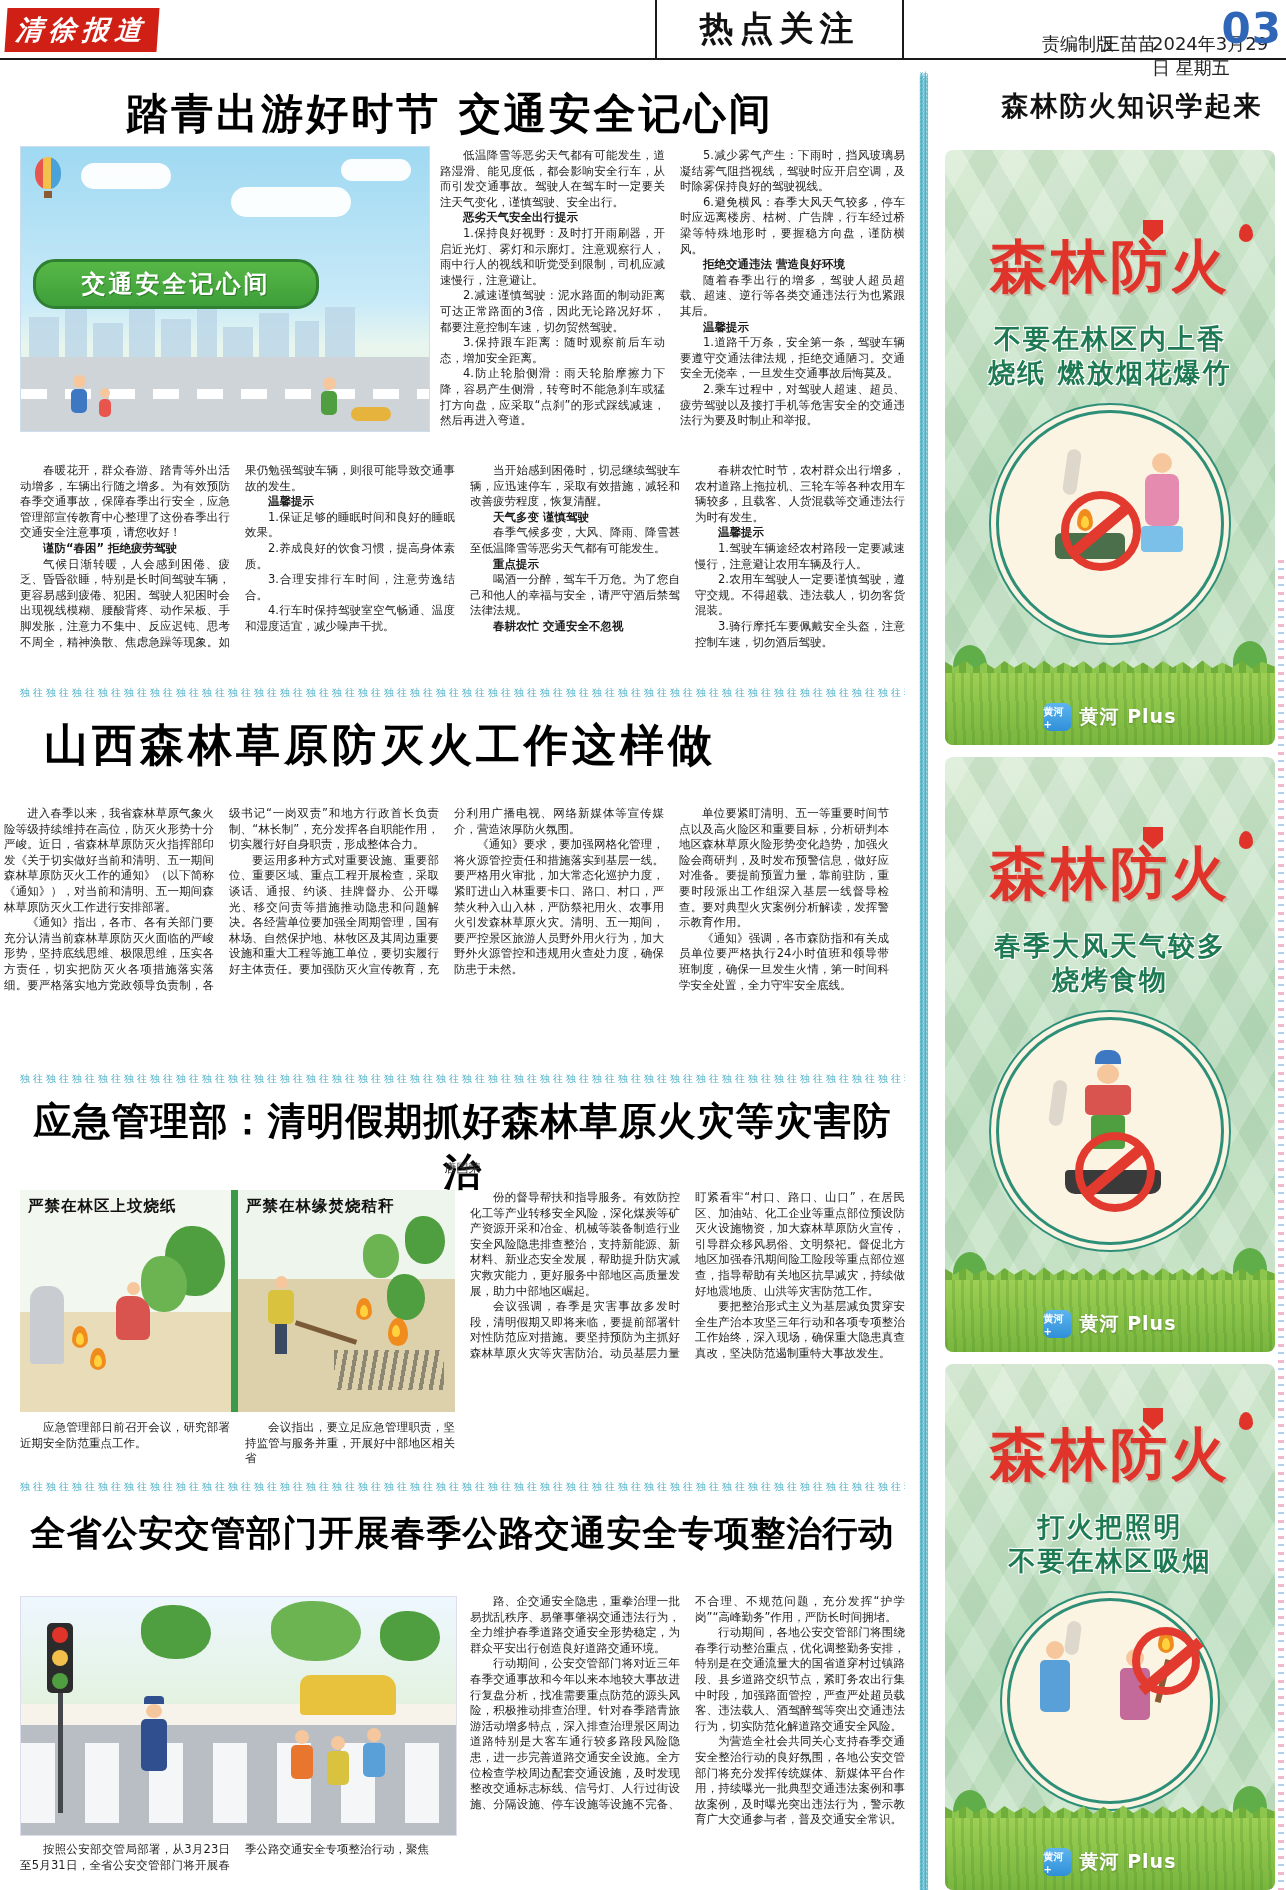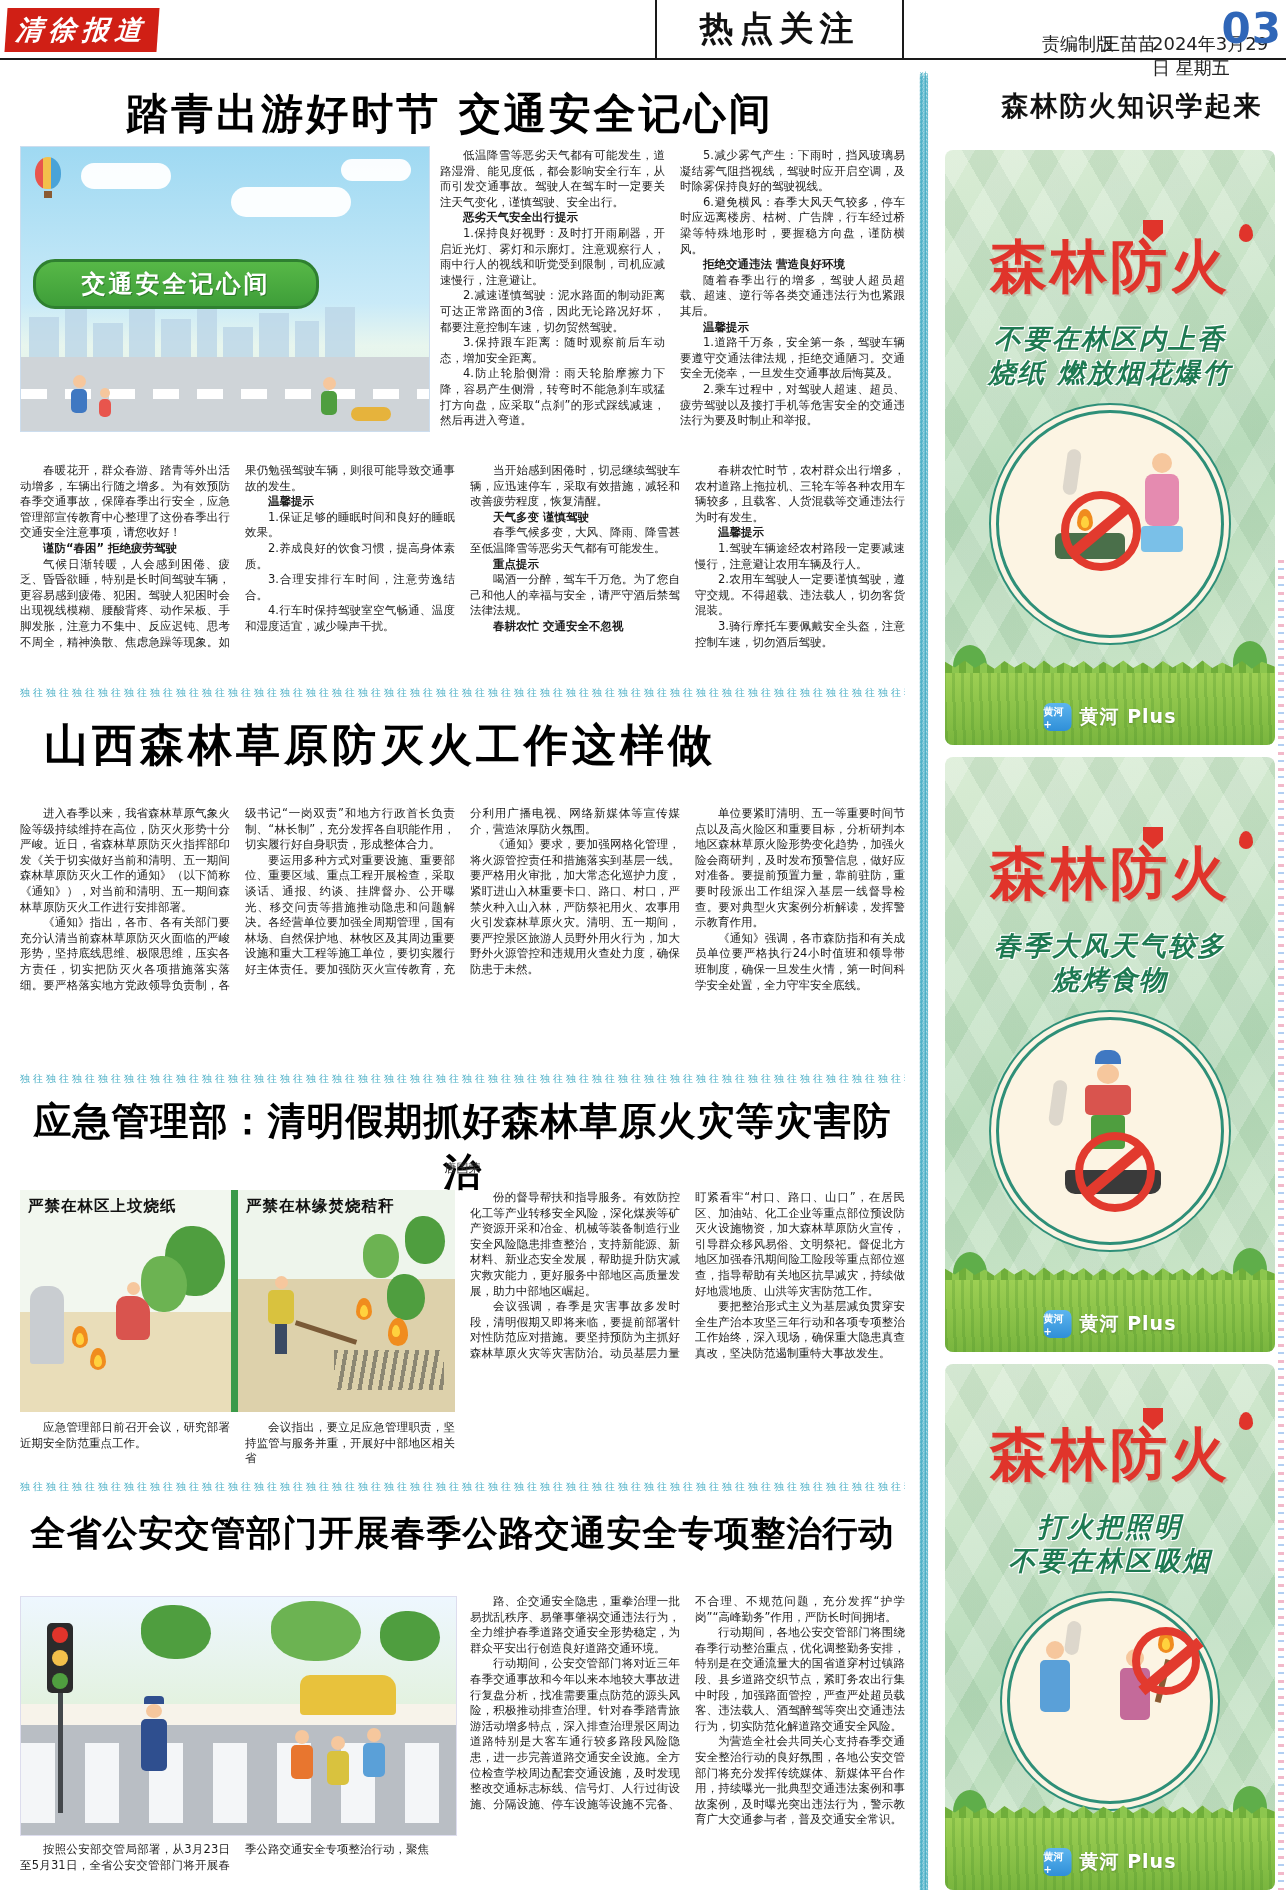--- a/index.html
+++ b/index.html
@@ -71,21 +71,21 @@
         repeating-linear-gradient(120deg,rgba(255,255,255,.22) 0 26px,rgba(255,255,255,0) 26px 52px),
         repeating-linear-gradient(60deg,rgba(110,160,118,.16) 0 26px,rgba(110,160,118,0) 26px 52px),
         linear-gradient(165deg,#d9ecd4,#b9dcbc 55%,#cfe7cb);}
   .poster-title{position:relative;margin:86px 0 0;text-align:center;color:#e0342b;font-size:57px;font-weight:900;
         letter-spacing:3px;line-height:60px;text-shadow:2px 2px 0 rgba(150,30,20,.18);}
   .shield{position:absolute;top:-16px;left:198px;width:20px;height:22px;background:#e0342b;
         clip-path:polygon(0 0,100% 0,100% 60%,50% 100%,0 60%);}
   .flamedot{position:absolute;top:-12px;right:22px;width:14px;height:18px;background:#e0342b;
         border-radius:50% 50% 50% 50%/62% 62% 38% 38%;}
   .poster-sub{margin:26px 10px 0;text-align:center;color:#1e7a52;font-size:27px;line-height:34px;font-weight:900;
-        font-style:italic;letter-spacing:2px;text-shadow:1px 1px 0 #fff,-1px 1px 0 #fff,1px -1px 0 #fff,-1px -1px 0 #fff;}
+        letter-spacing:2px;text-shadow:1px 1px 0 #fff,-1px 1px 0 #fff,1px -1px 0 #fff,-1px -1px 0 #fff;}
   .vignette{position:relative;width:222px;height:222px;border-radius:50%;margin:20px auto 0;background:#fcf4e3;
         border:3px solid #2e8f78;box-shadow:0 0 0 5px #fcf4e3,0 0 0 7px #2e8f78;}
   .no-sign{position:absolute;width:64px;height:64px;border:8px solid #e23a2e;border-radius:50%;z-index:5;}
   .no-sign::after{content:"";position:absolute;left:-7px;top:26px;width:76px;height:11px;background:#e23a2e;transform:rotate(-40deg);}
   .smoke{position:absolute;width:14px;height:46px;border-radius:12px;background:#d9d4c9;transform:rotate(8deg);opacity:.9;}
   .grass{position:absolute;left:0;bottom:0;width:100%;height:74px;
         background:repeating-linear-gradient(88deg,rgba(70,140,40,.25) 0 3px,transparent 3px 9px),linear-gradient(#9ed054,#79b53e);}
   .grass::before{content:"";position:absolute;left:0;top:-12px;width:100%;height:14px;
         background:repeating-linear-gradient(90deg,#6fae3a 0 7px,#8cc64e 7px 14px);clip-path:polygon(0 100%,0 20%,3% 60%,6% 10%,9% 65%,12% 25%,15% 70%,18% 15%,21% 60%,24% 20%,27% 70%,30% 10%,33% 65%,36% 25%,39% 60%,42% 15%,45% 70%,48% 20%,51% 60%,54% 10%,57% 65%,60% 25%,63% 70%,66% 15%,69% 60%,72% 20%,75% 70%,78% 10%,81% 65%,84% 25%,87% 60%,90% 15%,93% 70%,96% 20%,100% 55%,100% 100%);}
   .badge{position:absolute;left:50%;bottom:14px;transform:translateX(-50%);display:flex;align-items:center;gap:8px;z-index:6;}
@@ -185,21 +185,21 @@
       <p class="para bold">温馨提示</p>
       <p class="para">1.驾驶车辆途经农村路段一定要减速慢行，注意避让农用车辆及行人。</p>
       <p class="para">2.农用车驾驶人一定要谨慎驾驶，遵守交规。不得超载、违法载人，切勿客货混装。</p>
       <p class="para">3.骑行摩托车要佩戴安全头盔，注意控制车速，切勿酒后驾驶。</p>
     </div>
 
   <div class="abs sep" style="left:20px;top:686px;width:885px;height:18px;">独往独往独往独往独往独往独往独往独往独往独往独往独往独往独往独往独往独往独往独往独往独往独往独往独往独往独往独往独往独往独往独往独往独往独往独往独往独往独往独往独往独往独往独往独往独往独往独往独往独往独往独往独往独往独往独往独往独往独往独往</div>
 
   <div class="abs headline" style="left:20px;top:716px;width:720px;font-size:44px;letter-spacing:4px;">山西森林草原防灭火工作这样做</div>
 
-  <div class="abs body-text cols4" style="left:20px;top:806px;width:885px;height:262px;">
+  <div class="abs body-text cols4" style="left:4px;top:806px;width:885px;height:262px;">
       <p class="para">进入春季以来，我省森林草原气象火险等级持续维持在高位，防灭火形势十分严峻。近日，省森林草原防灭火指挥部印发《关于切实做好当前和清明、五一期间森林草原防灭火工作的通知》（以下简称《通知》），对当前和清明、五一期间森林草原防灭火工作进行安排部署。</p>
       <p class="para">《通知》指出，各市、各有关部门要充分认清当前森林草原防灭火面临的严峻形势，坚持底线思维、极限思维，压实各方责任，切实把防灭火各项措施落实落细。要严格落实地方党政领导负责制，各级书记“一岗双责”和地方行政首长负责制、“林长制”，充分发挥各自职能作用，切实履行好自身职责，形成整体合力。</p>
       <p class="para">要运用多种方式对重要设施、重要部位、重要区域、重点工程开展检查，采取谈话、通报、约谈、挂牌督办、公开曝光、移交问责等措施推动隐患和问题解决。各经营单位要加强全周期管理，国有林场、自然保护地、林牧区及其周边重要设施和重大工程等施工单位，要切实履行好主体责任。要加强防灭火宣传教育，充分利用广播电视、网络新媒体等宣传媒介，营造浓厚防火氛围。</p>
       <p class="para">《通知》要求，要加强网格化管理，将火源管控责任和措施落实到基层一线。要严格用火审批，加大常态化巡护力度，紧盯进山入林重要卡口、路口、村口，严禁火种入山入林，严防祭祀用火、农事用火引发森林草原火灾。清明、五一期间，要严控景区旅游人员野外用火行为，加大野外火源管控和违规用火查处力度，确保防患于未然。</p>
       <p class="para">单位要紧盯清明、五一等重要时间节点以及高火险区和重要目标，分析研判本地区森林草原火险形势变化趋势，加强火险会商研判，及时发布预警信息，做好应对准备。要提前预置力量，靠前驻防，重要时段派出工作组深入基层一线督导检查。要对典型火灾案例分析解读，发挥警示教育作用。</p>
       <p class="para">《通知》强调，各市森防指和有关成员单位要严格执行24小时值班和领导带班制度，确保一旦发生火情，第一时间科学安全处置，全力守牢安全底线。</p>
     </div>
 
   <div class="abs sep" style="left:20px;top:1072px;width:885px;height:18px;">独往独往独往独往独往独往独往独往独往独往独往独往独往独往独往独往独往独往独往独往独往独往独往独往独往独往独往独往独往独往独往独往独往独往独往独往独往独往独往独往独往独往独往独往独往独往独往独往独往独往独往独往独往独往独往独往独往独往独往独往</div>
 

